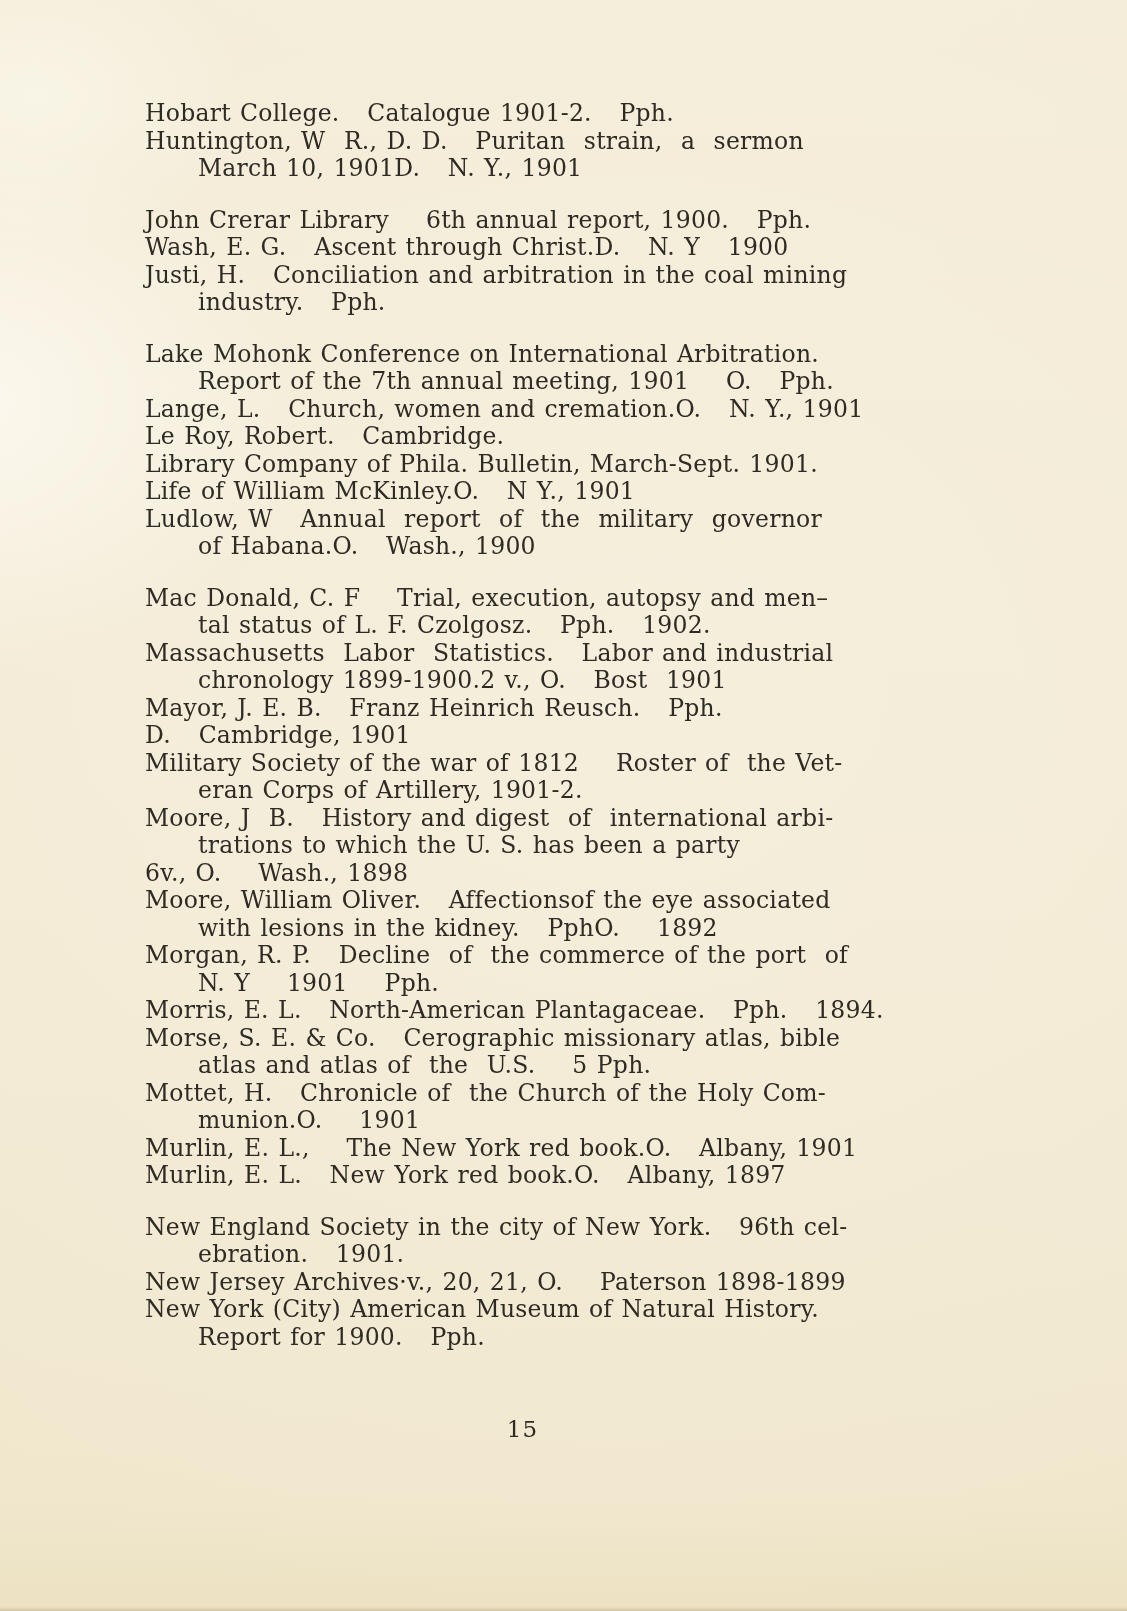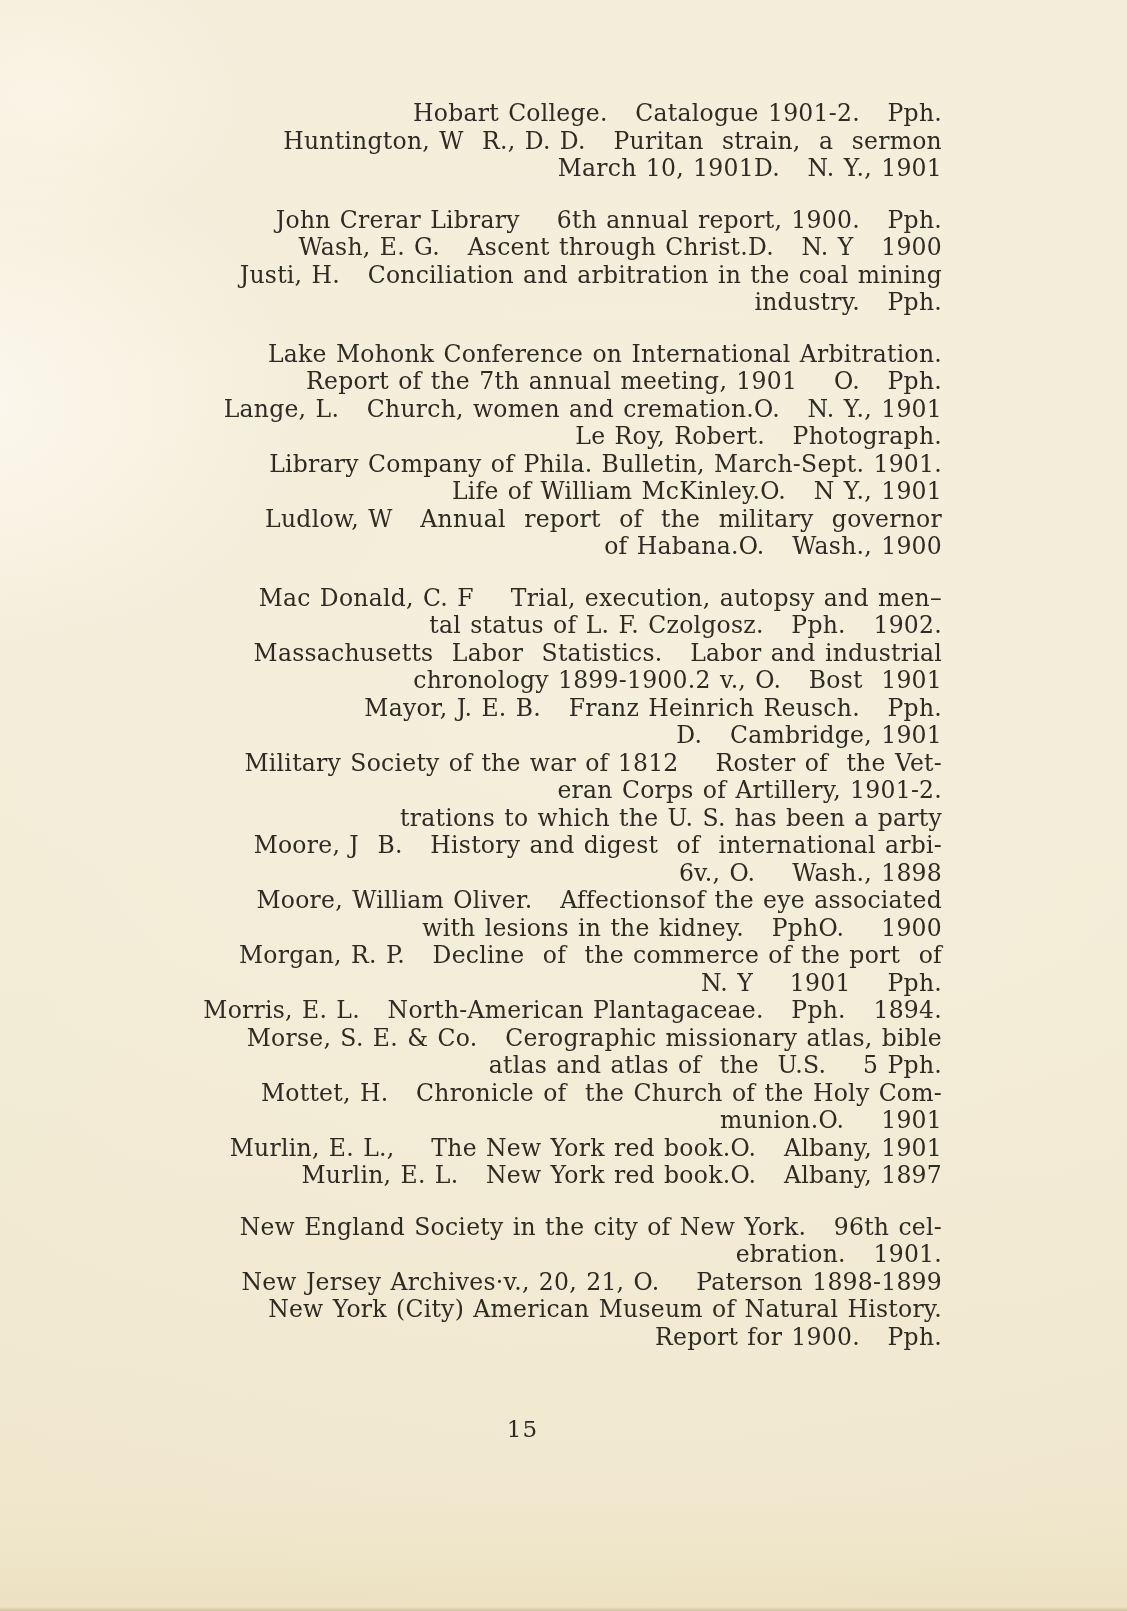--- a/index.html
+++ b/index.html
@@ -26,21 +26,21 @@
   }
   .content{
     position:absolute;
     left:145px;top:100px;
     width:797px;
   }
   .section{margin-bottom:24px;}
   .section:last-child{margin-bottom:8px;}
   .line{
     display:flex;
-    justify-content:flex-end;
+    justify-content:flex-start;
     align-items:baseline;
     font-size:23.5px;
     line-height:27.5px;
     letter-spacing:0.25px;
     word-spacing:1.5px;
     white-space:pre;
   }
   .line.indent{padding-left:53px;}
   .lt,.rt{white-space:pre;}
   .rt{text-align:right;}
@@ -65,40 +65,40 @@
       <div class="section">
         <div class="line"><span class="lt">John Crerar Library    6th annual report, 1900.   Pph.</span></div>
         <div class="line"><span class="lt">Wash, E. G.   Ascent through Christ.</span><span class="rt">D.   N. Y   1900</span></div>
         <div class="line"><span class="lt">Justi, H.   Conciliation and arbitration in the coal mining</span></div>
         <div class="line indent"><span class="lt">industry.   Pph.</span></div>
       </div>
       <div class="section">
         <div class="line"><span class="lt">Lake Mohonk Conference on International Arbitration.</span></div>
         <div class="line indent"><span class="lt">Report of the 7th annual meeting, 1901    O.   Pph.</span></div>
         <div class="line"><span class="lt">Lange, L.   Church, women and cremation.</span><span class="rt">O.   N. Y., 1901</span></div>
-        <div class="line"><span class="lt">Le Roy, Robert.   Photograph.</span></div>
+        <div class="line"><span class="lt">Le Roy, Robert.   Cambridge.</span></div>
         <div class="line"><span class="lt">Library Company of Phila. Bulletin, March-Sept. 1901.</span></div>
         <div class="line"><span class="lt">Life of William McKinley.</span><span class="rt">O.   N Y., 1901</span></div>
         <div class="line"><span class="lt">Ludlow, W   Annual  report  of  the  military  governor</span></div>
         <div class="line indent"><span class="lt">of Habana.</span><span class="rt">O.   Wash., 1900</span></div>
       </div>
       <div class="section">
         <div class="line"><span class="lt">Mac Donald, C. F    Trial, execution, autopsy and men–</span></div>
         <div class="line indent"><span class="lt">tal status of L. F. Czolgosz.   Pph.   1902.</span></div>
         <div class="line"><span class="lt">Massachusetts  Labor  Statistics.   Labor and industrial</span></div>
         <div class="line indent"><span class="lt">chronology 1899-1900.</span><span class="rt">2 v., O.   Bost  1901</span></div>
         <div class="line"><span class="lt">Mayor, J. E. B.   Franz Heinrich Reusch.   Pph.</span></div>
         <div class="line"><span class="lt"></span><span class="rt">D.   Cambridge, 1901</span></div>
         <div class="line"><span class="lt">Military Society of the war of 1812    Roster of  the Vet-</span></div>
         <div class="line indent"><span class="lt">eran Corps of Artillery, 1901-2.</span></div>
+        <div class="line"><span class="lt">Moore, J  B.   History and digest  of  international arbi-</span></div>
         <div class="line indent"><span class="lt">trations to which the U. S. has been a party</span></div>
-        <div class="line"><span class="lt">Moore, J  B.   History and digest  of  international arbi-</span></div>
         <div class="line"><span class="lt"></span><span class="rt">6v., O.    Wash., 1898</span></div>
         <div class="line"><span class="lt">Moore, William Oliver.   Affectionsof the eye associated</span></div>
-        <div class="line indent"><span class="lt">with lesions in the kidney.   Pph</span><span class="rt">O.    1900</span></div>
+        <div class="line indent"><span class="lt">with lesions in the kidney.   Pph</span><span class="rt">O.    1892</span></div>
         <div class="line"><span class="lt">Morgan, R. P.   Decline  of  the commerce of the port  of</span></div>
         <div class="line indent"><span class="lt">N. Y    1901    Pph.</span></div>
         <div class="line"><span class="lt">Morris, E. L.   North-American Plantagaceae.   Pph.   1894.</span></div>
         <div class="line"><span class="lt">Morse, S. E. &amp; Co.   Cerographic missionary atlas, bible</span></div>
         <div class="line indent"><span class="lt">atlas and atlas of  the  U.S.    5 Pph.</span></div>
         <div class="line"><span class="lt">Mottet, H.   Chronicle of  the Church of the Holy Com-</span></div>
         <div class="line indent"><span class="lt">munion.</span><span class="rt">O.    1901</span></div>
         <div class="line"><span class="lt">Murlin, E. L.,    The New York red book.</span><span class="rt">O.   Albany, 1901</span></div>
         <div class="line"><span class="lt">Murlin, E. L.   New York red book.</span><span class="rt">O.   Albany, 1897</span></div>
       </div>

